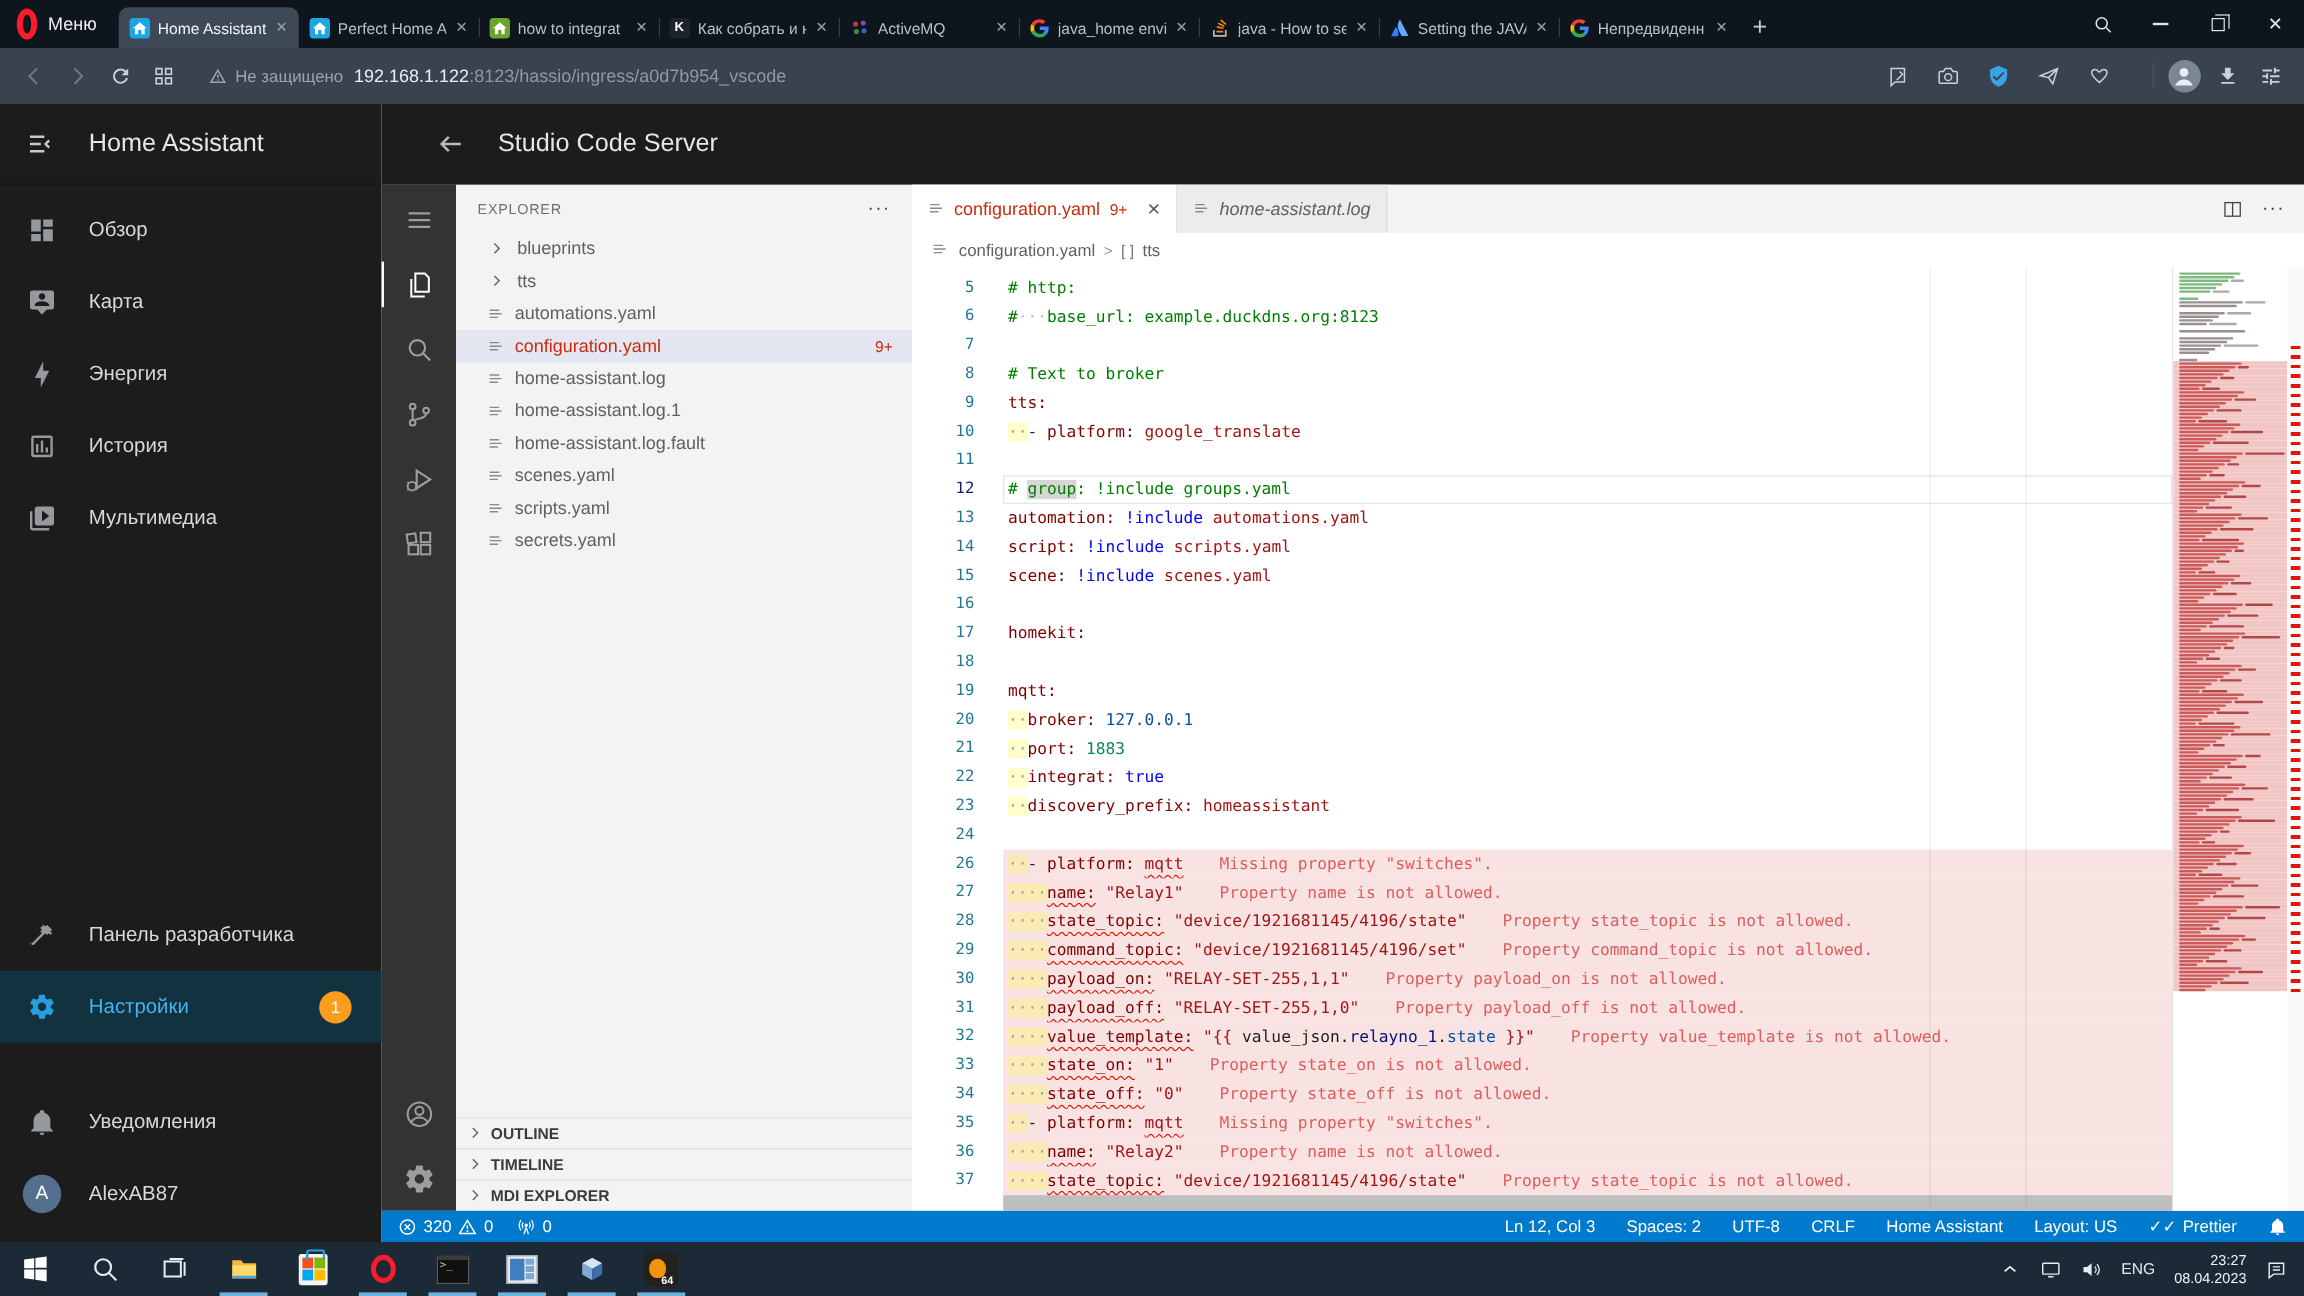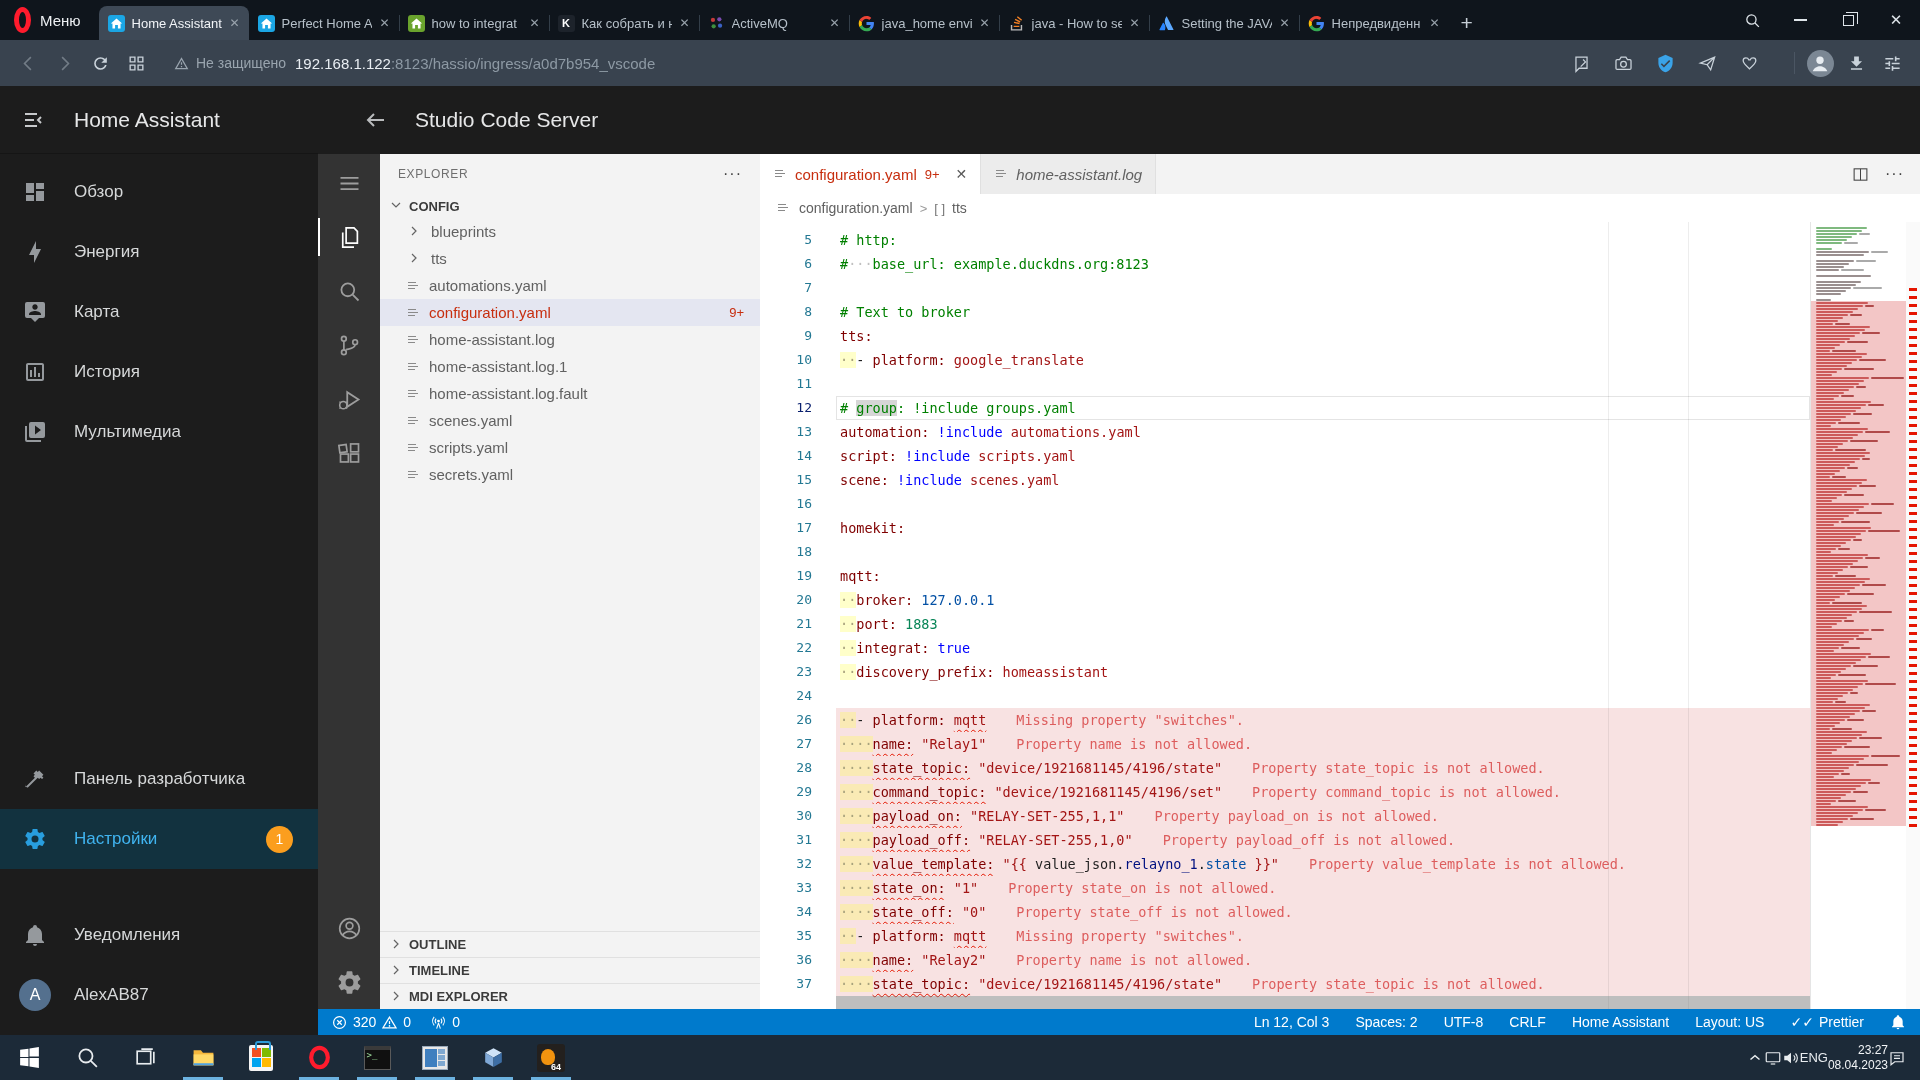--- a/index.html
+++ b/index.html
@@ -149,21 +149,21 @@
   .sb-group svg{width:15px;height:15px}
   .sb-right{margin-left:auto;display:flex;align-items:center;gap:26px}
   .sb-item{display:flex;align-items:center;gap:5px}
   .sb-item svg{width:15px;height:15px}
 
   
   .taskbar{height:45px;background:#1c2a38;display:flex;align-items:center;color:#e8ecef;flex:none}
   .tk-btn{width:58px;height:45px;display:flex;align-items:center;justify-content:center;position:relative;flex:none}
   .tk-btn.running::after{content:"";position:absolute;bottom:0;left:9px;right:9px;height:3px;background:#6cb2e0}
   .tk-btn svg{width:25px;height:25px}
-  .tray{margin-left:auto;display:flex;align-items:center;gap:0;padding-right:14px}
+  .tray{margin-left:auto;display:flex;align-items:center;gap:16px;padding-right:14px}
   .tray svg{width:18px;height:18px}
   .clock{text-align:right;font-size:12px;line-height:15px;color:#f2f5f7}
   .tray-lang{font-size:13px}
   .pengu{width:28px;height:28px;background:#23201e;border-radius:3px;position:relative;display:flex;align-items:flex-end;justify-content:center}
   .pengu .blob{position:absolute;left:4px;top:5px;width:14px;height:16px;background:#f2930f;border-radius:50% 50% 45% 45%}
   .pengu .n64{position:relative;color:#fff;font-size:9px;font-weight:bold;align-self:flex-end;margin-left:10px}
   .termico{width:27px;height:24px;background:#101010;border:1px solid #5a5a5a;border-top:4px solid #3a3a3a;color:#9fe09f;font-size:9px;line-height:10px;padding-left:2px;font-family:"DejaVu Sans Mono",monospace}
   .winappico{width:26px;height:24px;background:#e8e8e8;border:1px solid #9ab;display:flex;gap:1px;padding:2px}
   .winappico .l{flex:1;background:#3f7fbf}
   .winappico .r{width:7px;display:flex;flex-direction:column;gap:1px}
@@ -387,29 +387,29 @@
       </div>
       <nav class="ha-menu" id="haMenu">
           <div class="ha-item">
             <span class="hicon"><svg viewBox="0 0 24 24">
                 <path d="M13,3V9H21V3M13,21H21V11H13M3,21H11V15H3M3,13H11V3H3Z"></path>
               </svg></span>
             <span>Обзор</span>
           </div>
           <div class="ha-item">
             <span class="hicon"><svg viewBox="0 0 24 24">
+                <path d="M20,2H4A2,2 0 0,0 2,4V16A2,2 0 0,0 4,18H8L12,22L16,18H20A2,2 0 0,0 22,16V4A2,2 0 0,0 20,2M12,4.3C13.5,4.3 14.7,5.5 14.7,7C14.7,8.5 13.5,9.7 12,9.7C10.5,9.7 9.3,8.5 9.3,7C9.3,5.5 10.5,4.3 12,4.3M18,15H6V14.1C6,12.1 10,11 12,11C14,11 18,12.1 18,14.1V15Z"></path>
+              </svg></span>
+            <span>Карта</span>
+          </div>
+          <div class="ha-item">
+            <span class="hicon"><svg viewBox="0 0 24 24">
                 <path d="M11,15H6L13,1V9H18L11,23V15Z"></path>
               </svg></span>
             <span>Энергия</span>
-          </div>
-          <div class="ha-item">
-            <span class="hicon"><svg viewBox="0 0 24 24">
-                <path d="M20,2H4A2,2 0 0,0 2,4V16A2,2 0 0,0 4,18H8L12,22L16,18H20A2,2 0 0,0 22,16V4A2,2 0 0,0 20,2M12,4.3C13.5,4.3 14.7,5.5 14.7,7C14.7,8.5 13.5,9.7 12,9.7C10.5,9.7 9.3,8.5 9.3,7C9.3,5.5 10.5,4.3 12,4.3M18,15H6V14.1C6,12.1 10,11 12,11C14,11 18,12.1 18,14.1V15Z"></path>
-              </svg></span>
-            <span>Карта</span>
           </div>
           <div class="ha-item">
             <span class="hicon"><svg viewBox="0 0 24 24">
                 <path d="M9,17H7V10H9V17M13,17H11V7H13V17M17,17H15V13H17V17M19,19H5V5H19V19M19,3H5C3.89,3 3,3.89 3,5V19A2,2 0 0,0 5,21H19A2,2 0 0,0 21,19V5C21,3.89 20.1,3 19,3Z"></path>
               </svg></span>
             <span>История</span>
           </div>
           <div class="ha-item">
             <span class="hicon"><svg viewBox="0 0 24 24">
                 <path d="M4,6H2V20A2,2 0 0,0 4,22H18V20H4V6M20,2H8A2,2 0 0,0 6,4V16A2,2 0 0,0 8,18H20A2,2 0 0,0 22,16V4A2,2 0 0,0 20,2M12,14.5V5.5L18,10L12,14.5Z"></path>
@@ -509,26 +509,20 @@
                   <path fill="currentColor" d="M12,15.5A3.5,3.5 0 0,1 8.5,12A3.5,3.5 0 0,1 12,8.5A3.5,3.5 0 0,1 15.5,12A3.5,3.5 0 0,1 12,15.5M19.43,12.97C19.47,12.65 19.5,12.33 19.5,12C19.5,11.67 19.47,11.34 19.43,11L21.54,9.37C21.73,9.22 21.78,8.95 21.66,8.73L19.66,5.27C19.54,5.05 19.27,4.96 19.05,5.05L16.56,6.05C16.04,5.66 15.5,5.32 14.87,5.07L14.5,2.42C14.46,2.18 14.25,2 14,2H10C9.75,2 9.54,2.18 9.5,2.42L9.13,5.07C8.5,5.32 7.96,5.66 7.44,6.05L4.95,5.05C4.73,4.96 4.46,5.05 4.34,5.27L2.34,8.73C2.21,8.95 2.27,9.22 2.46,9.37L4.57,11C4.53,11.34 4.5,11.67 4.5,12C4.5,12.33 4.53,12.65 4.57,12.97L2.46,14.63C2.27,14.78 2.21,15.05 2.34,15.27L4.34,18.73C4.46,18.95 4.73,19.03 4.95,18.95L7.44,17.94C7.96,18.34 8.5,18.68 9.13,18.93L9.5,21.58C9.54,21.82 9.75,22 10,22H14C14.25,22 14.46,21.82 14.5,21.58L14.87,18.93C15.5,18.67 16.04,18.34 16.56,17.94L19.05,18.95C19.27,19.03 19.54,18.95 19.66,18.73L21.66,15.27C21.78,15.05 21.73,14.78 21.54,14.63L19.43,12.97Z"></path>
                 </svg>
               </div>
             </div>
           </div>
 
         <div class="explorer">
           <div class="exp-title">
             <span>EXPLORER</span>
             <span class="exp-more">···</span>
-          </div>
-          <div class="section-row">
-            <span class="chev"><svg viewBox="0 0 24 24">
-                  <path fill="none" stroke="currentColor" stroke-width="1.8" d="M6 9l6 6 6-6"></path>
-                </svg></span>
-            <span>CONFIG</span>
           </div>
           <div class="file-list" id="fileList">
               <div class="file-row">
                 <span class="chev"><svg viewBox="0 0 24 24">
                     <path fill="none" stroke="currentColor" stroke-width="1.8" d="M9 6l6 6-6 6"></path>
                   </svg></span>
                 <span class="fname">blueprints</span>
               </div>
               <div class="file-row">
                 <span class="chev"><svg viewBox="0 0 24 24">

